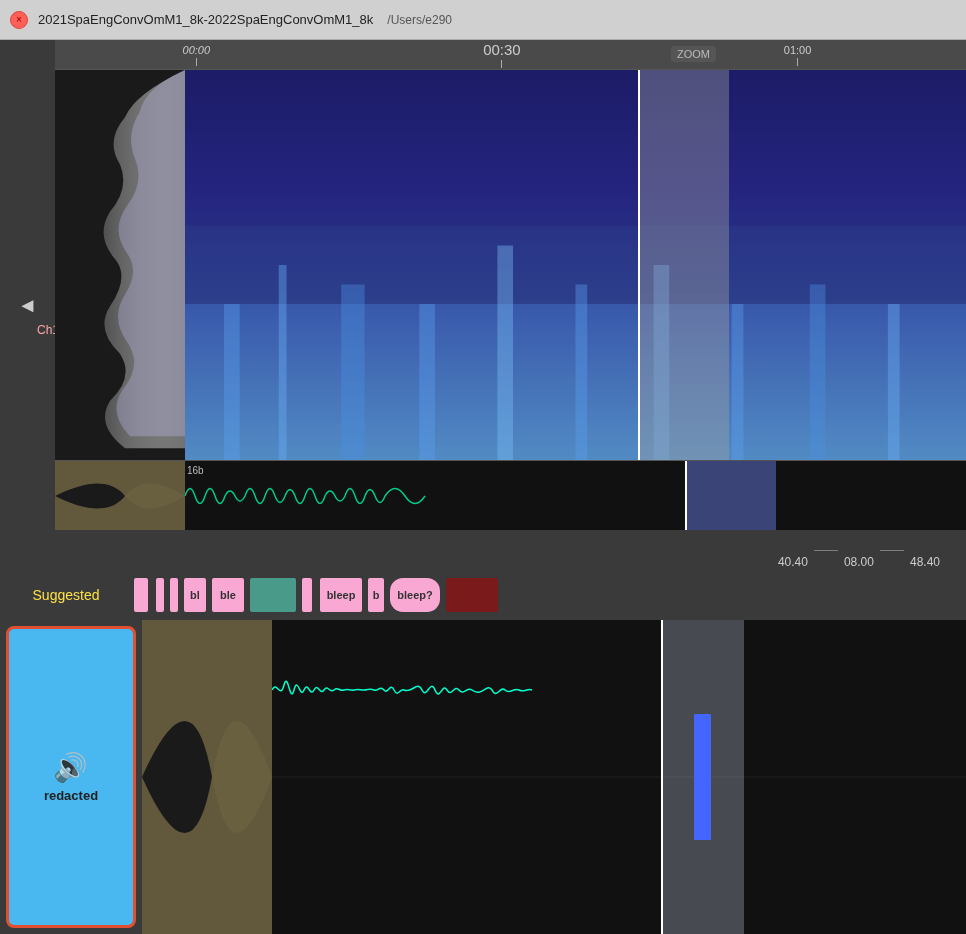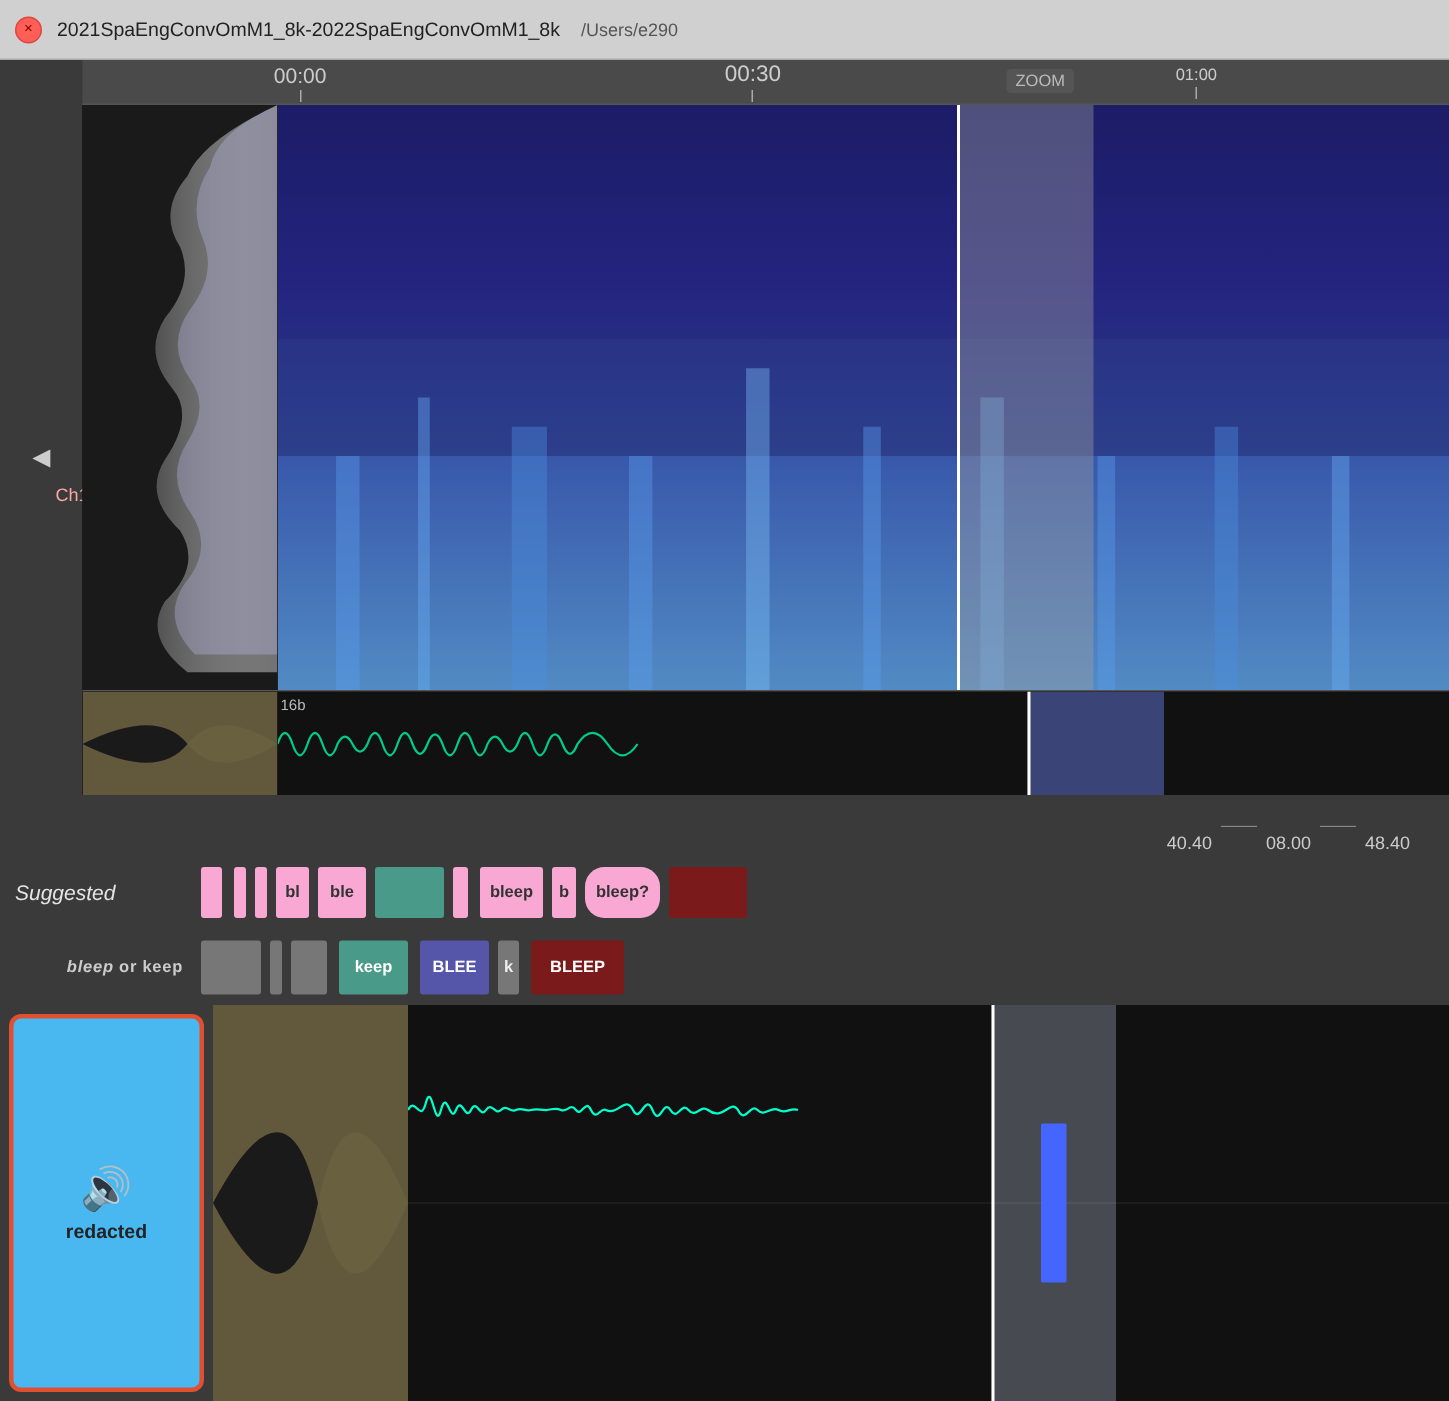--- a/index.html
+++ b/index.html
@@ -201,26 +201,25 @@
       height: 50px;
       background: #3a3a3a;
       display: flex;
       align-items: center;
       padding: 0 10px;
       gap: 4px;
       overflow: hidden;
     }
     #suggested-label {
       font-size: 14px;
-      color: #e5e5e5;
+      color: #fde047;
       font-weight: 500;
       min-width: 120px;
-      text-align: left;
+      text-align: center;
       padding-right: 8px;
-      font-style: italic;
     }
     .seg-block {
       height: 34px;
       display: flex;
       align-items: center;
       justify-content: center;
       font-size: 11px;
       font-weight: 600;
       border-radius: 2px;
       cursor: pointer;
@@ -333,21 +332,21 @@
 
     <div id="ch1-label">
       <span style="font-size:20px; color:#ccc;">◄</span>
       <span style="font-size:12px; color:#fca5a5;margin-left:41px;">Ch1</span>
     </div>
 
     <div id="spectrogram-container">
 
       <div id="timeline-ruler">
         <div class="ruler-tick" style="left: 14%;">
-          <span style="font-size:14px; color:#ccc;">00:00</span>
+          <span style="font-size:11px; color:#ccc;font-style:italic;">00:00</span>
           <div class="ruler-tick-line"></div>
         </div>
         <div class="ruler-tick" style="left: 47%;">
           <span style="font-size:15px; color:#ccc;">00:30</span>
           <div class="ruler-tick-line"></div>
         </div>
         <div class="ruler-tick" style="left: 80%;">
           <span style="font-size:11px; color:#ccc;">01:00</span>
           <div class="ruler-tick-line"></div>
         </div>
@@ -467,32 +466,20 @@
     <div class="seg-block seg-yellow" style="width:22px; margin-left:2px;">bl</div>
     <div class="seg-block seg-yellow" style="width:32px; margin-left:2px;">ble</div>
     <div class="seg-block seg-teal" style="width:46px; margin-left:2px;"></div>
     <div class="seg-block seg-yellow" style="width:10px; margin-left:2px;"></div>
     <div class="seg-block seg-yellow" style="width:42px; margin-left:4px;">bleep</div>
     <div class="seg-block seg-yellow" style="width:16px; margin-left:2px;">b</div>
     <div class="seg-block seg-yellow" style="width:50px; margin-left:2px;border-radius:13px;">bleep?</div>
     <div class="seg-block seg-dark-red" style="width:52px; margin-left:2px;"></div>
   </div>
 
-  <div id="bleep-row">
-    <span id="bleep-label" style="font-size:11px; color:#ccc; font-weight:700; min-width:120px; text-align:right; padding-right:8px; letter-spacing:0.5px;">
-      <span style="font-style:italic; font-weight:900;">BLEEP</span> or keep
-    </span>
-    <div class="bleep-block bk-grey" style="width:40px;"></div>
-    <div class="bleep-block bk-grey" style="width:8px; margin-left:2px;"></div>
-    <div class="bleep-block bk-grey" style="width:24px; margin-left:2px;"></div>
-    <div class="bleep-block bk-teal" style="width:46px; margin-left:4px;">keep</div>
-    <div class="bleep-block bk-blue-purple" style="width:46px; margin-left:4px;">BLEE</div>
-    <div class="bleep-block bk-grey" style="width:14px; margin-left:2px;">k</div>
-    <div class="bleep-block bk-dark-red" style="width:62px; margin-left:4px;">BLEEP</div>
-  </div>
 
   <div id="bottom-section">
 
     <div id="redacted-btn">
       <span class="speaker-icon">🔊</span>
       <span>redacted</span>
     </div>
 
     <div id="bottom-waveform">
 

